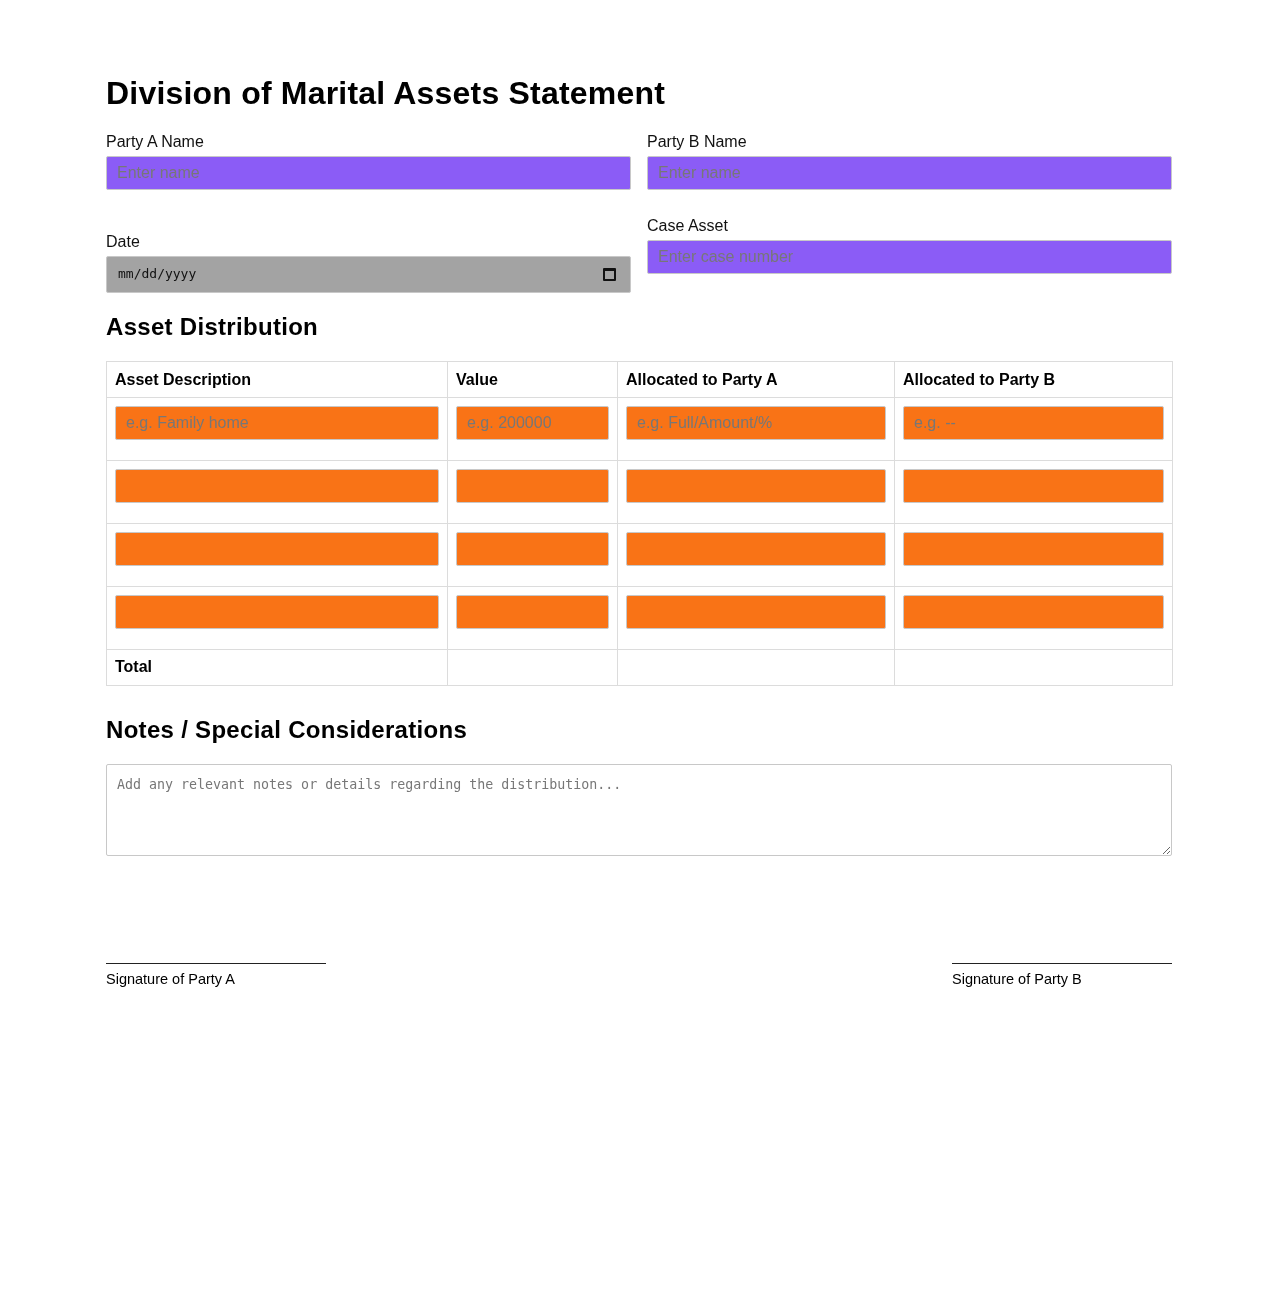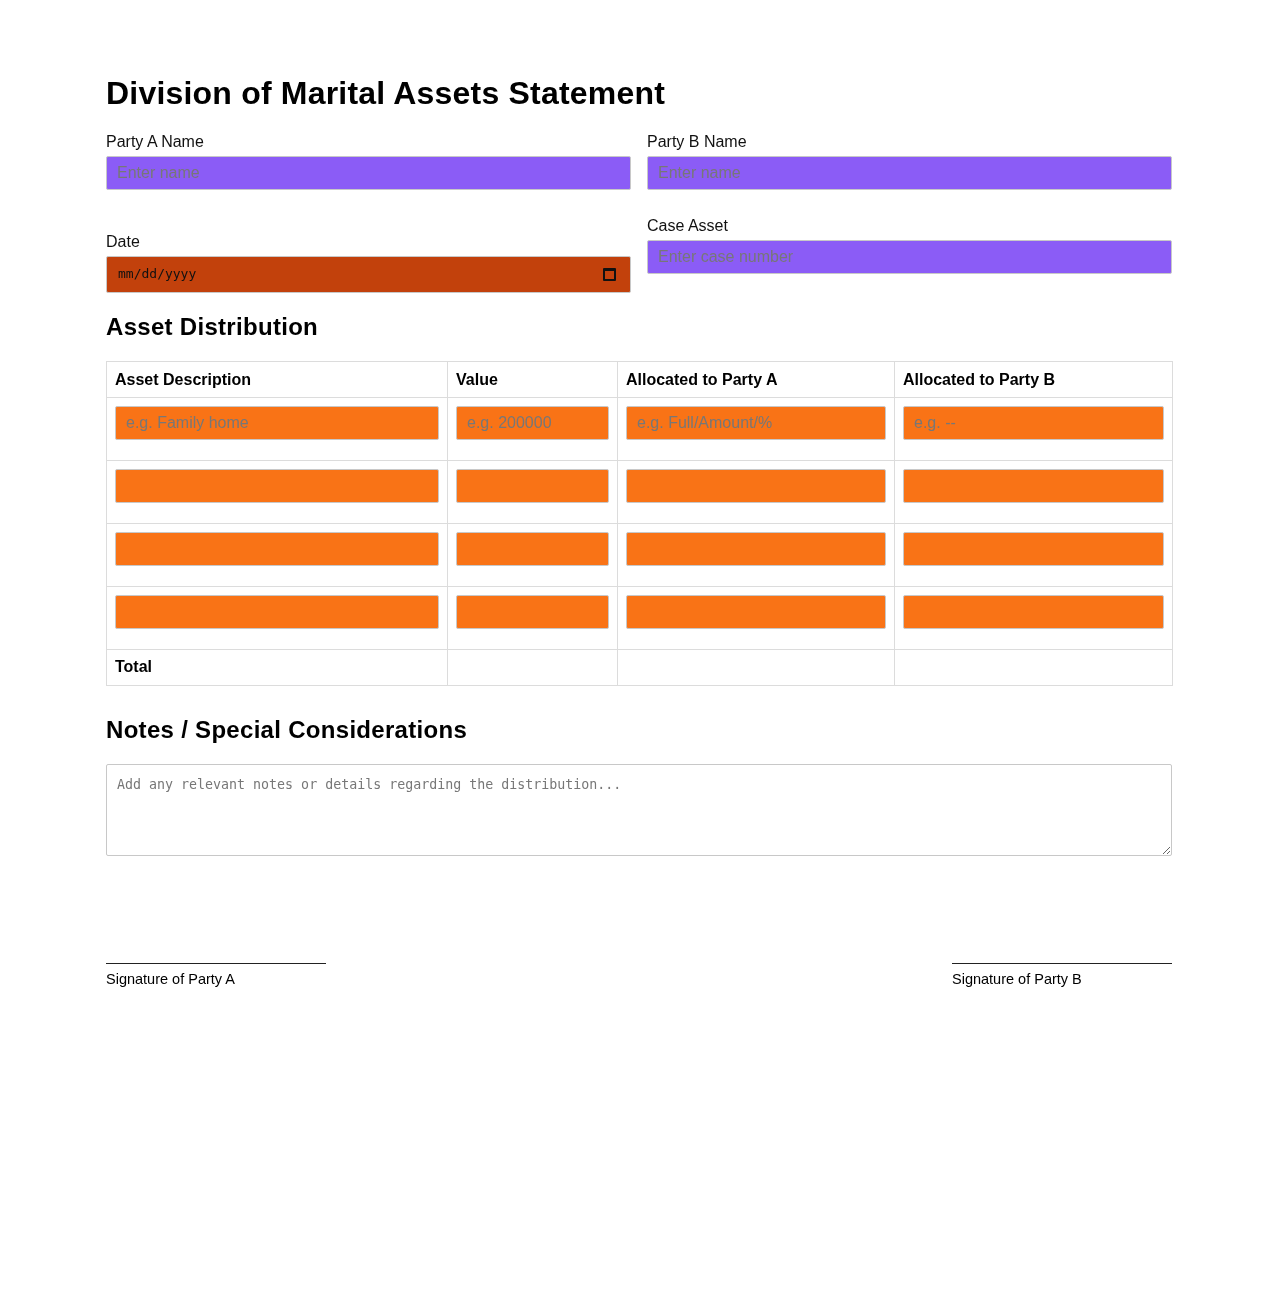--- a/index.html
+++ b/index.html
@@ -20,21 +20,21 @@
   }
   .field input {
     display: block; width: 525px; height: 34px;
     border: 1px solid #c8c8c8; border-radius: 2px;
     padding: 0 10px; font-family: "Liberation Sans", sans-serif; font-size: 16px; color: #000;
     background: #8b5cf6; outline: none;
   }
   .field input::placeholder { color: #777; }
   .date-input {
     position: relative; width: 525px; height: 37px;
-    border: 1px solid #c8c8c8; border-radius: 2px; background: #c2410c;
+    border: 1px solid #c8c8c8; border-radius: 2px; background: #a3a3a3;
   }
   .date-input .date-text {
     position: absolute; left: 11px; top: 9px;
     font-family: "DejaVu Sans Mono", monospace; font-size: 13px; color: #111; letter-spacing: 0px;
   }
   .date-input .cal {
     position: absolute; right: 14px; top: 11px; width: 13px; height: 13px;
     border: 2px solid #111; border-top-width: 3px; border-radius: 1px;
   }
   h2 {

